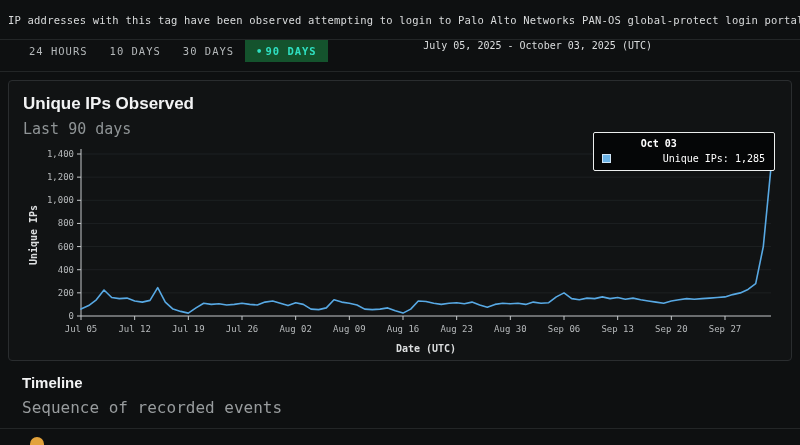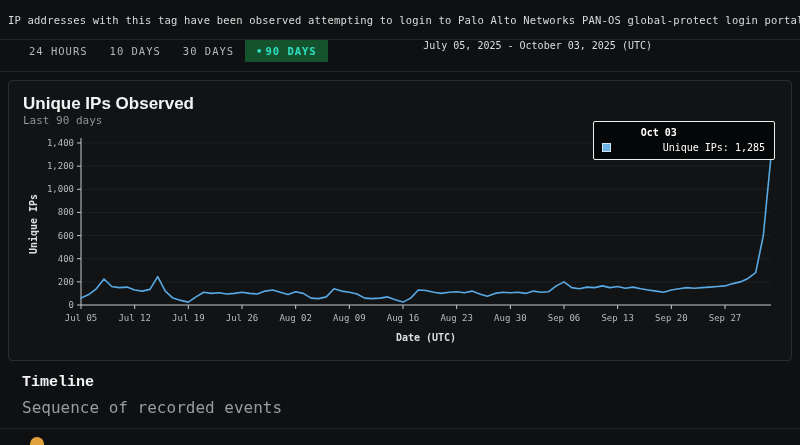--- a/index.html
+++ b/index.html
@@ -52,21 +52,22 @@
     padding: 13px 14px 8px 14px;
     height: 281px;
   }
   .panel-title {
     font-family: "Liberation Sans", sans-serif;
     font-size: 17px;
     font-weight: bold;
     color: #f2f3f4;
   }
   .panel-subtitle {
-    font-size: 11px;
+    margin-top: 6px;
+    font-size: 15px;
     color: #8f9496;
   }
   .chart-wrap { position: relative; margin-top: 6px; }
   .tick { font-family: "DejaVu Sans Mono", monospace; font-size: 9px; fill: #b7babc; }
   .axlabel { font-family: "DejaVu Sans Mono", monospace; font-size: 10px; font-weight: bold; fill: #dcdedf; }
   .tooltip {
     position: absolute;
     top: -12px;
     right: 2px;
     background: #050607;
@@ -81,21 +82,21 @@
   .tt-date { font-weight: bold; margin-bottom: 4px; padding-left: 39px; }
   .tt-row { display: flex; align-items: center; gap: 46px; }
   .swatch {
     display: inline-block;
     width: 9px; height: 9px;
     margin-right: 6px;
     border: 1px solid #cfe4f5;
   }
   .timeline-head { padding: 13px 22px 0 22px; }
   .timeline-title {
-    font-family: Liberation Mono, monospace;
+    font-family: Liberation Sans, sans-serif;
     font-size: 15px;
     font-weight: bold;
     color: #f2f3f4;
   }
   .timeline-subtitle {
     margin-top: 7px;
     font-size: 16px;
     color: #9a9fa0;
     color: #989c9e;
   }

